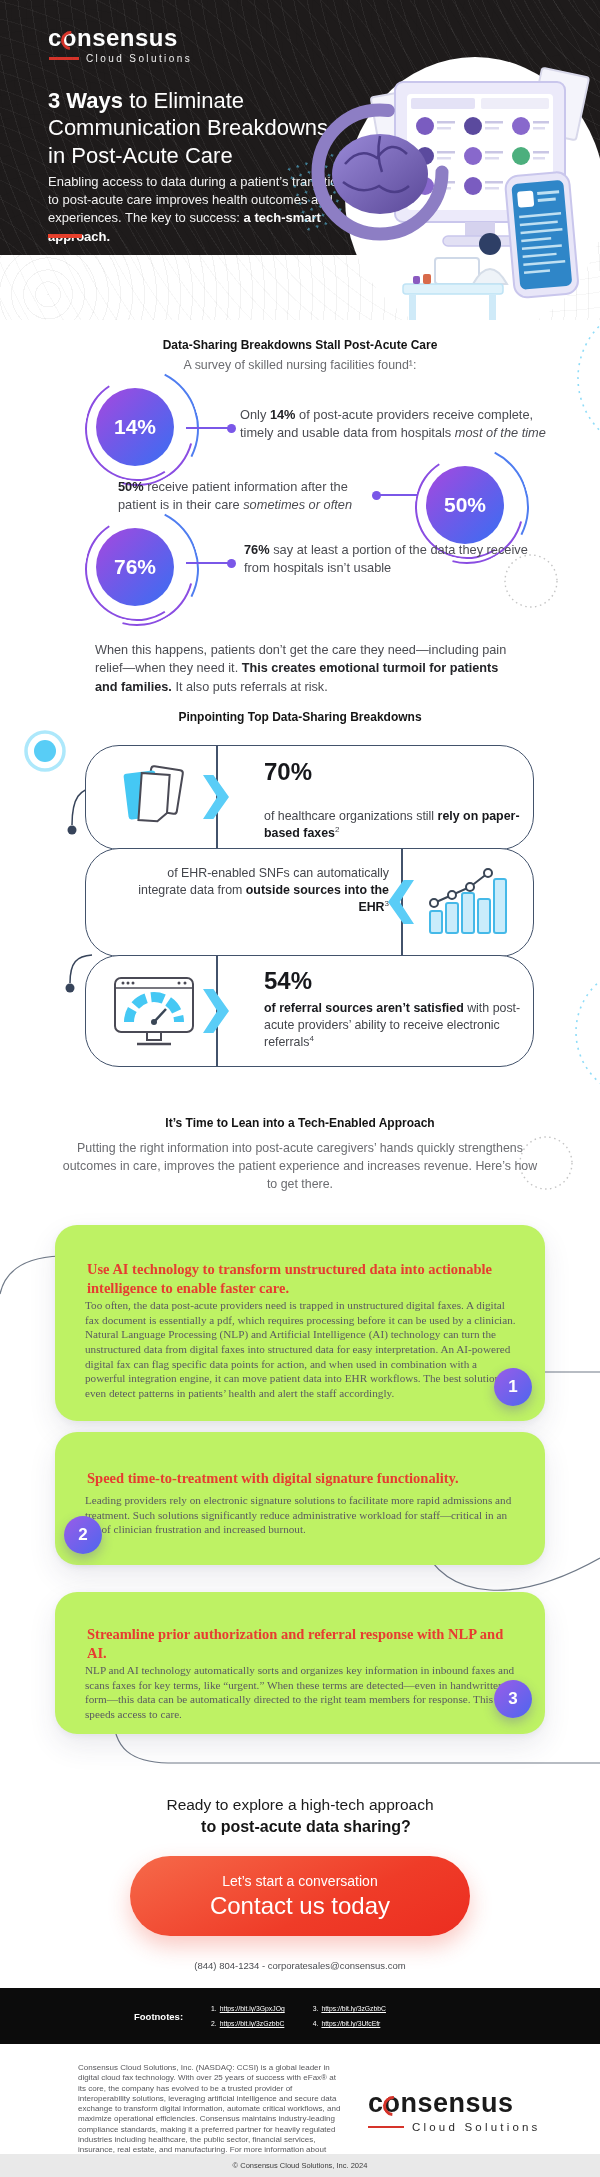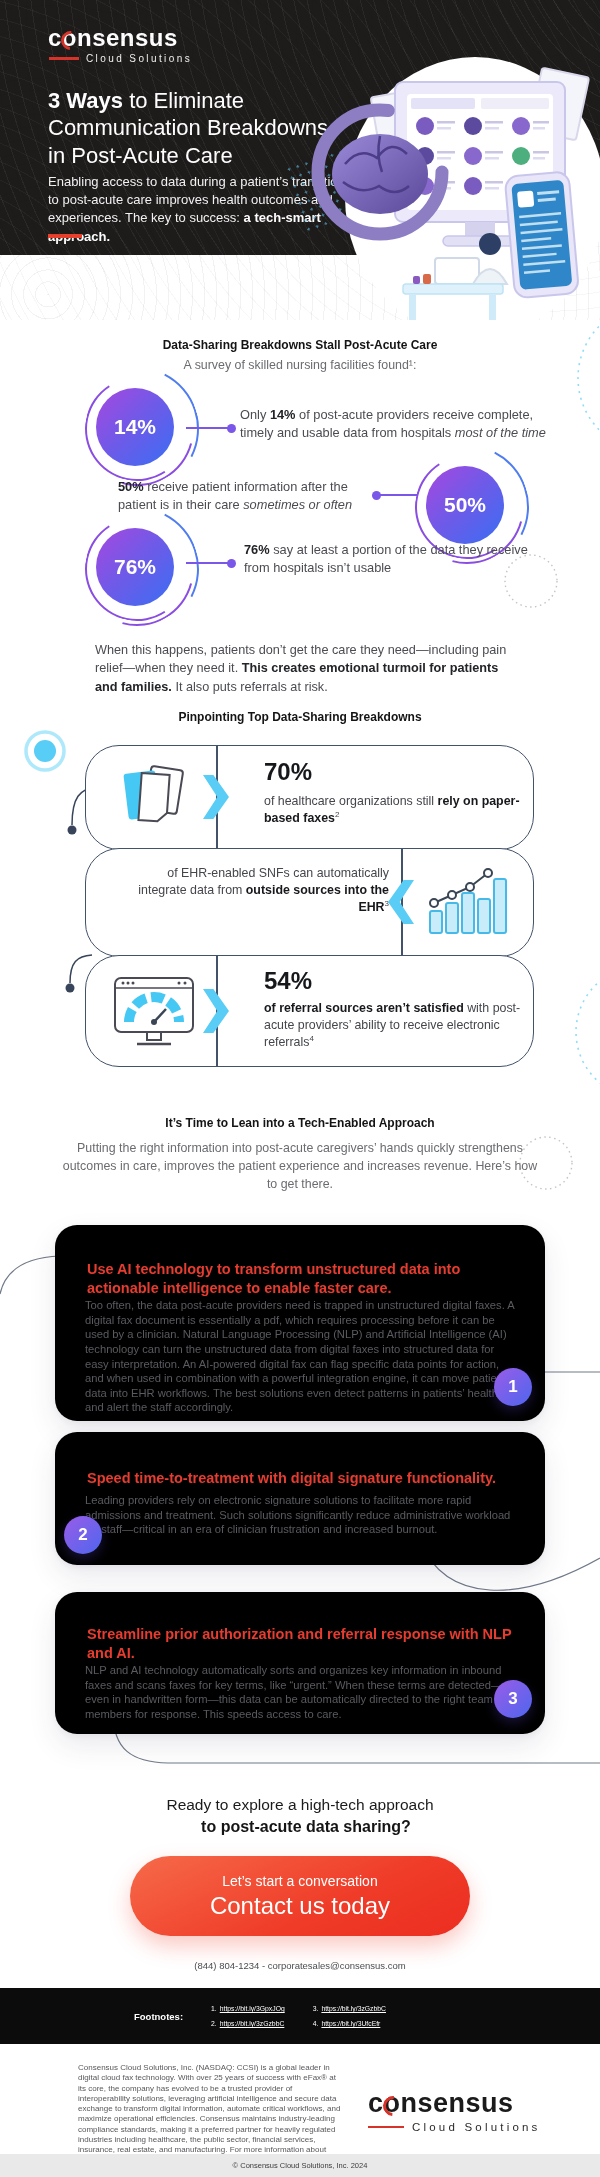--- a/index.html
+++ b/index.html
@@ -53,22 +53,22 @@
   .bdivider{position:absolute;top:0;bottom:0;width:1.5px;background:#42526b;}
   .chev{position:absolute;width:26px;height:44px;background:#5acdf7;
         clip-path:polygon(0 0,40% 0,100% 50%,40% 100%,0 100%,55% 50%);z-index:3;}
   .chev.left{transform:scaleX(-1);}
   .bstat{font-size:24px;font-weight:800;color:#17181c;line-height:1;}
   .btext{font-size:12.4px;line-height:1.36;color:#44464c;}
   .btext b{color:#17181c;}
   .btext sup{font-size:8px;}
   .bicon{position:absolute;}
   
-  .scard{position:absolute;left:55px;width:490px;background:#000000;border-radius:22px;z-index:2;
-         box-shadow:0 12px 28px rgba(50,50,90,.10),0 2px 6px rgba(50,50,90,.06);}
+  .scard{position:absolute;left:55px;width:490px;background:#bef264;border-radius:22px;z-index:2;
+         box-shadow:0 12px 28px rgba(50,50,90,.10),0 2px 6px rgba(50,50,90,.06);font-family:Liberation Serif, serif;}
   .scard-title{position:absolute;left:32px;right:30px;font-size:14.5px;font-weight:800;color:#e73c30;line-height:1.32;}
   .scard-body{position:absolute;left:30px;right:26px;font-size:11.2px;line-height:14.6px;color:#5a5b60;}
   .badge{position:absolute;width:38px;height:38px;border-radius:50%;z-index:4;
          background:linear-gradient(135deg,#9a5ce8,#4e66ee);color:#fff;font-weight:800;font-size:17px;
          display:flex;align-items:center;justify-content:center;box-shadow:0 5px 12px rgba(80,60,180,.30);}
   .topo1{position:absolute;left:0;top:1680;width:600px;height:320px;z-index:0;
          background-image:
            repeating-radial-gradient(circle at 8% 92%, rgba(0,0,0,0.05) 0 1px, transparent 1px 12px),
            repeating-radial-gradient(circle at 92% 8%, rgba(0,0,0,0.03) 0 1px, transparent 1px 15px);}
   
@@ -264,21 +264,21 @@
   <div class="bcard" style="top:745px;height:103px;">
     <svg class="bicon" style="left:28px;top:16px;" width="76" height="70" viewBox="0 0 76 70">
       <rect x="34" y="6" width="32" height="44" rx="3" fill="#ffffff" stroke="#4a4a55" stroke-width="2" transform="rotate(9 50 28)"></rect>
       <rect x="12" y="10" width="32" height="46" rx="3" fill="#45c8f4" transform="rotate(-7 28 33)"></rect>
       <path d="M26 12 h28 v38 l-9 9 h-19 z" fill="#ffffff" stroke="#4a4a55" stroke-width="2" transform="rotate(4 40 36)"></path>
     </svg>
     <div class="bdivider" style="left:130px;"></div>
     <div class="chev" style="left:117px;top:29px;"></div>
     <div style="position:absolute;left:178px;top:14px;width:260px;">
       <div class="bstat">70%</div>
-      <div class="btext" style="margin-top:9px;"><span>of healthcare organizations still </span><b>rely on paper-based faxes</b><span></span><sup>2</sup></div>
+      <div class="btext" style="margin-top:24px;"><span>of healthcare organizations still </span><b>rely on paper-based faxes</b><span></span><sup>2</sup></div>
     </div>
   </div>
 
   <div class="bcard" style="top:848px;height:107px;">
     <div style="position:absolute;left:35px;top:10px;width:268px;">
       <div class="btext" style="margin-top:6px;text-align:right;"><span>of EHR-enabled SNFs can automatically integrate data from </span><b>outside sources into the EHR</b><span></span><sup>3</sup></div>
     </div>
     <div class="bdivider" style="left:315px;"></div>
     <div class="chev left" style="left:302px;top:31px;"></div>
     <svg class="bicon" style="left:338px;top:16px;" width="88" height="76" viewBox="0 0 88 76">

